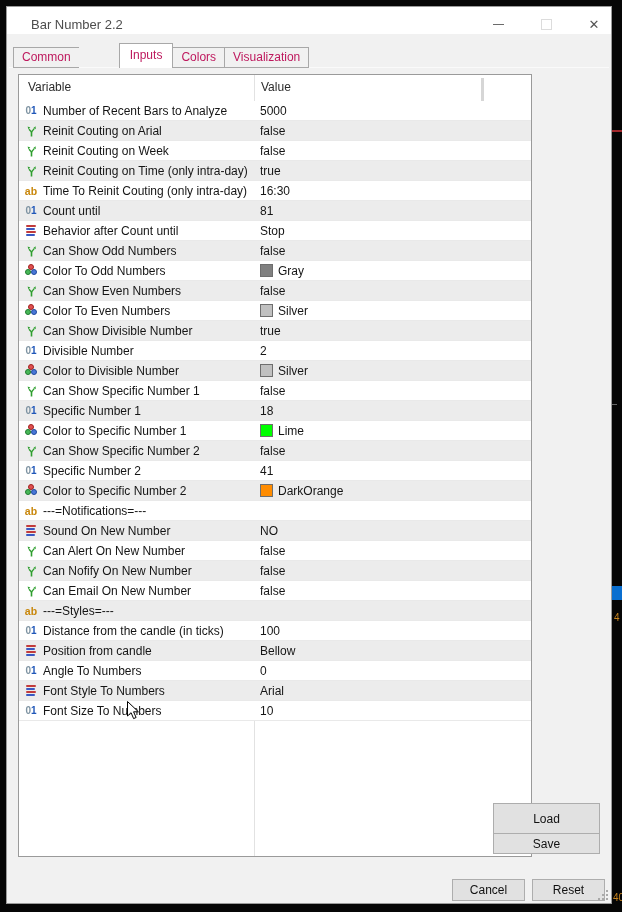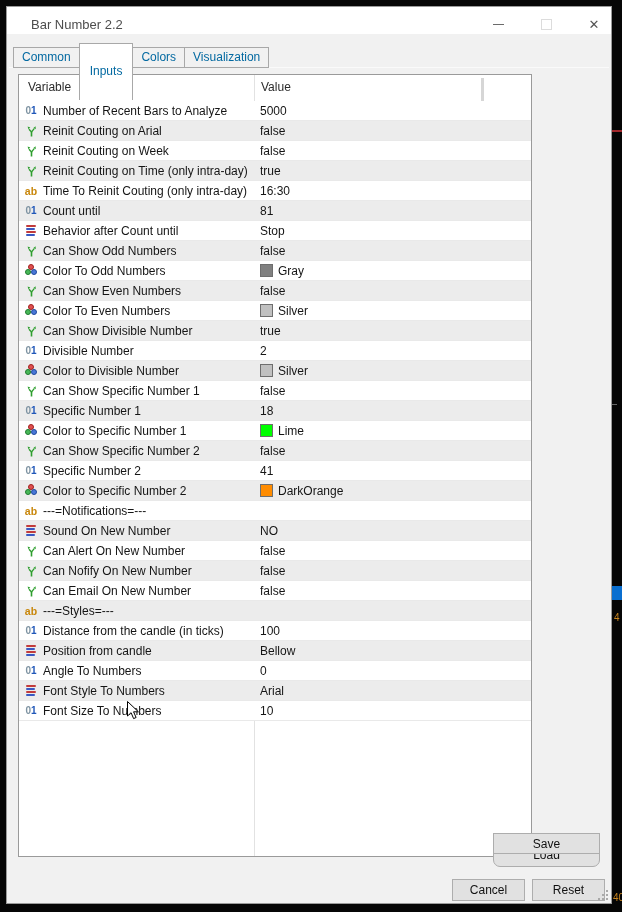--- a/index.html
+++ b/index.html
@@ -28,27 +28,27 @@
   .wc-max{left:516px;}
   .wc-close{left:564px;}
   .glyph-min{display:block;width:11px;height:1px;background:#6b6b6b;}
   .glyph-max{display:block;width:9px;height:9px;border:1px solid #dcdcdc;background:transparent;}
   .glyph-close{font-size:13px;color:#555;line-height:1;}
   
   .tabstrip{position:absolute;top:36px;left:6px;right:6px;height:24px;white-space:nowrap;}
   .pageedge{position:absolute;top:60px;left:2px;right:2px;height:1px;background:#fafafa;}
   .tab{
     display:inline-block;vertical-align:top;margin-top:4px;height:19px;line-height:19px;
-    padding:0 8px;font-size:12px;color:#0369a1;background:#f1f1f1;
+    padding:0 8px;font-size:12px;color:#be185d;background:#f1f1f1;
     border:1px solid #a8a8a8;border-right-width:0;position:relative;z-index:1;
   }
   .tab:last-child{border-right-width:1px;}
   .tab.active{
     margin-top:0;height:24px;line-height:22px;background:#ffffff;
-    border:1px solid #a8a8a8;border-bottom:none;z-index:3;padding:16px 10px;margin-right:-1px;
+    border:1px solid #a8a8a8;border-bottom:none;z-index:3;padding:0 10px;margin-right:-1px;margin-left:40px;
   }
   
   .ptable{
     position:absolute;left:11px;top:67px;width:467px;height:781px;
     background:#ffffff;border:1px solid #9a9a9a;padding-left:45px;
   }
   .col-divider{position:absolute;left:235px;top:0;bottom:0;width:1px;background:#e2e2e2;}
   .thead{position:absolute;top:0;left:0;right:0;height:25px;font-size:12px;color:#2b2b2b;}
   .th-var{position:absolute;left:9px;line-height:25px;}
   .th-val{position:absolute;left:242px;line-height:25px;}
@@ -75,21 +75,21 @@
   .cdots .r{left:3px;top:0;background:#e05050;border:1px solid #a02020;}
   .cdots .g{left:0;top:5px;background:#48b858;border:1px solid #1f7a2e;}
   .cdots .b{left:6px;top:5px;background:#4a78d8;border:1px solid #1f4a9e;}
   .swatch{width:13px;height:13px;border:1px solid #6e6e6e;margin-right:5px;box-sizing:border-box;}
   
   .btn{
     position:absolute;box-sizing:border-box;background:#e1e1e1;border:1px solid #adadad;
     font-size:12px;color:#111;display:flex;align-items:center;justify-content:center;cursor:default;
     font-family:"Liberation Sans","DejaVu Sans",sans-serif;
   }
-  .btn-load{left:486px;top:836px;width:107px;height:24px;border-radius:7px;}
+  .btn-load{left:486px;top:796px;width:107px;height:31px;}
   .btn-save{left:486px;top:826px;width:107px;height:21px;}
   .btn-ok{left:365px;top:912px;width:83px;height:22px;}
   .btn-cancel{left:445px;top:872px;width:73px;height:22px;}
   .btn-reset{left:525px;top:872px;width:73px;height:22px;}
   
   .grip{position:absolute;right:2px;bottom:2px;width:12px;height:12px;}
   .grip i{position:absolute;width:2px;height:2px;background:#a9a9a9;}
   .grip .d1{left:9px;top:1px;} .grip .d2{left:9px;top:5px;} .grip .d3{left:5px;top:5px;}
   .grip .d4{left:9px;top:9px;} .grip .d5{left:5px;top:9px;} .grip .d6{left:1px;top:9px;}
   

